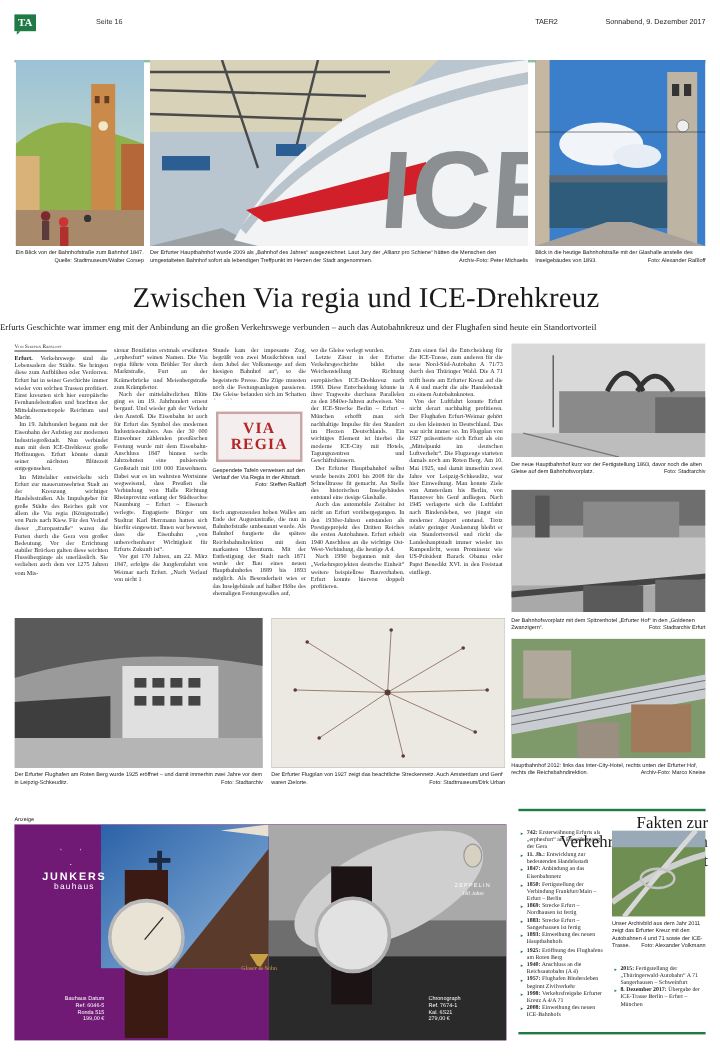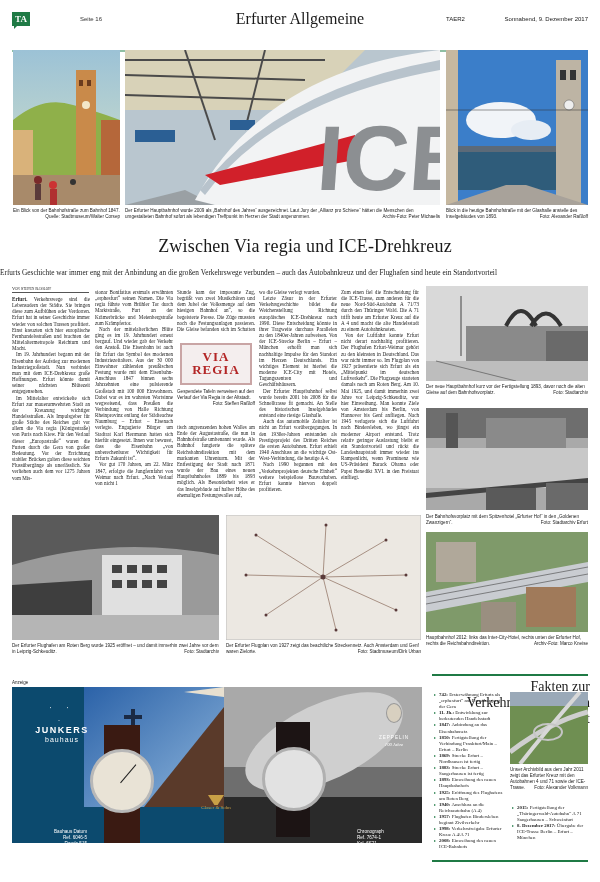--- a/index.html
+++ b/index.html
@@ -10,21 +10,21 @@
   .ta-logo:after { content: ""; position: absolute; left: 2px; bottom: -3px; border-left: 3px solid #1f7a45; border-bottom: 3px solid transparent; }
   .page-num { left: 68px; top: 4px; font-size: 6px; font-family: "Liberation Sans", sans-serif; color: #333; }
   .paper-title { left: 0; width: 576px; top: -2px; text-align: center; font-size: 16px; }
   .edition { left: 434px; top: 4px; font-size: 6px; font-family: "Liberation Sans", sans-serif; }
   .date { right: 0; top: 4px; font-size: 6px; font-family: "Liberation Sans", sans-serif; }
 
   .photo { overflow: hidden; }
   .cap { font-family: "Liberation Sans", sans-serif; font-size: 4.6px; line-height: 6px; color: #222; }
   .cap .credit { float: right; }
 
-  .headline { left: 0; width: 600px; top: 236px; text-align: center; font-size: 18px; letter-spacing: 0.2px; padding-left: 10px; }
+  .headline { left: 0; width: 600px; top: 236px; text-align: center; font-size: 24px; letter-spacing: 0.2px; padding-left: 10px; }
   .subhead { left: 0; width: 600px; top: 268px; font-size: 7.3px; }
   .byline { left: 12px; top: 286px; width: 77px; font-size: 4.5px; border-bottom: 0.6px solid #555; padding-bottom: 1px; font-variant: small-caps; }
   .col { font-size: 5.1px; line-height: 6.15px; text-align: justify; hyphens: auto; color: #222; }
   .col p { text-indent: 4px; }
   .col p.first { text-indent: 0; }
   .col b { font-weight: bold; }
 
   .via-sign { background: #f4eeee; border: 2px solid #c9a5a5; color: #b32626; font-weight: bold; font-size: 13px; line-height: 13px; text-align: center; letter-spacing: 1px; }
 
   .facts-title { font-size: 14px; text-align: right; }
@@ -34,21 +34,20 @@
   .green-rule { background: #1f7a45; height: 1.5px; }
 
   .ad-text { font-family: "Liberation Sans", sans-serif; color: #fff; }
 </style>
 </head>
 <body>
 
 <div class="abs masthead">
   <div class="abs ta-logo">TA</div>
   <div class="abs page-num">Seite 16</div>
-  <div class="abs paper-title">Erfurter Allgemeine</div>
   <div class="abs edition">TAER2</div>
   <div class="abs date">Sonnabend, 9. Dezember 2017</div>
 </div>
 
 <div class="abs photo" style="left:13px;top:50px;width:107px;height:155px;">
   <svg width="107" height="155" viewBox="0 0 107 155">
     <defs>
         <linearGradient id="sky1" x1="0" y1="0" x2="0" y2="1">
           <stop offset="0" stop-color="#9cc2d6"></stop>
           <stop offset="1" stop-color="#d7e3c8"></stop>
@@ -291,21 +290,21 @@
   <span>Unser Archivbild aus dem Jahr 2011 zeigt das Erfurter Kreuz mit den Autobahnen 4 und 71 sowie der ICE-Trasse.</span>
   <span class="credit">Foto: Alexander Volkmann</span>
 </div>
 <ul class="abs facts-list" style="left:512px;top:805px;width:76px;">
   <li><b>2015:</b> <span>Fertigstellung der „Thüringerwald-Autobahn“ A 71 Sangerhausen – Schweinfurt</span></li>
   <li><b>8. Dezember 2017:</b> <span>Übergabe der ICE-Trasse Berlin – Erfurt – München</span></li>
 </ul>
 <div class="abs green-rule" style="left:432px;top:860px;width:156px;"></div>
 
 <div class="abs" style="left:12px;top:680px;font-size:4.5px;font-family:'Liberation Sans',sans-serif;">Anzeige</div>
-<div class="abs" style="left:12px;top:687px;width:410px;height:156px;background:#0c4a6e;overflow:hidden;padding-left:36px;">
+<div class="abs" style="left:12px;top:687px;width:410px;height:180px;background:#701a75;overflow:hidden;padding-left:36px;">
   <svg class="abs" style="left:72px;top:0;" width="140" height="120" viewBox="0 0 140 120">
     <defs>
         <linearGradient id="adsky" x1="0" y1="0" x2="1" y2="1">
           <stop offset="0" stop-color="#2b62a8"></stop>
           <stop offset="1" stop-color="#8fb6dc"></stop>
         </linearGradient>
       </defs>
     <rect width="140" height="120" fill="url(#adsky)"></rect>
     <path d="M60 120 L140 20 L140 120Z" fill="#5a3a2a"></path>
     <path d="M100 5 L140 0 L140 10 Z" fill="#e8e0d0"></path>

